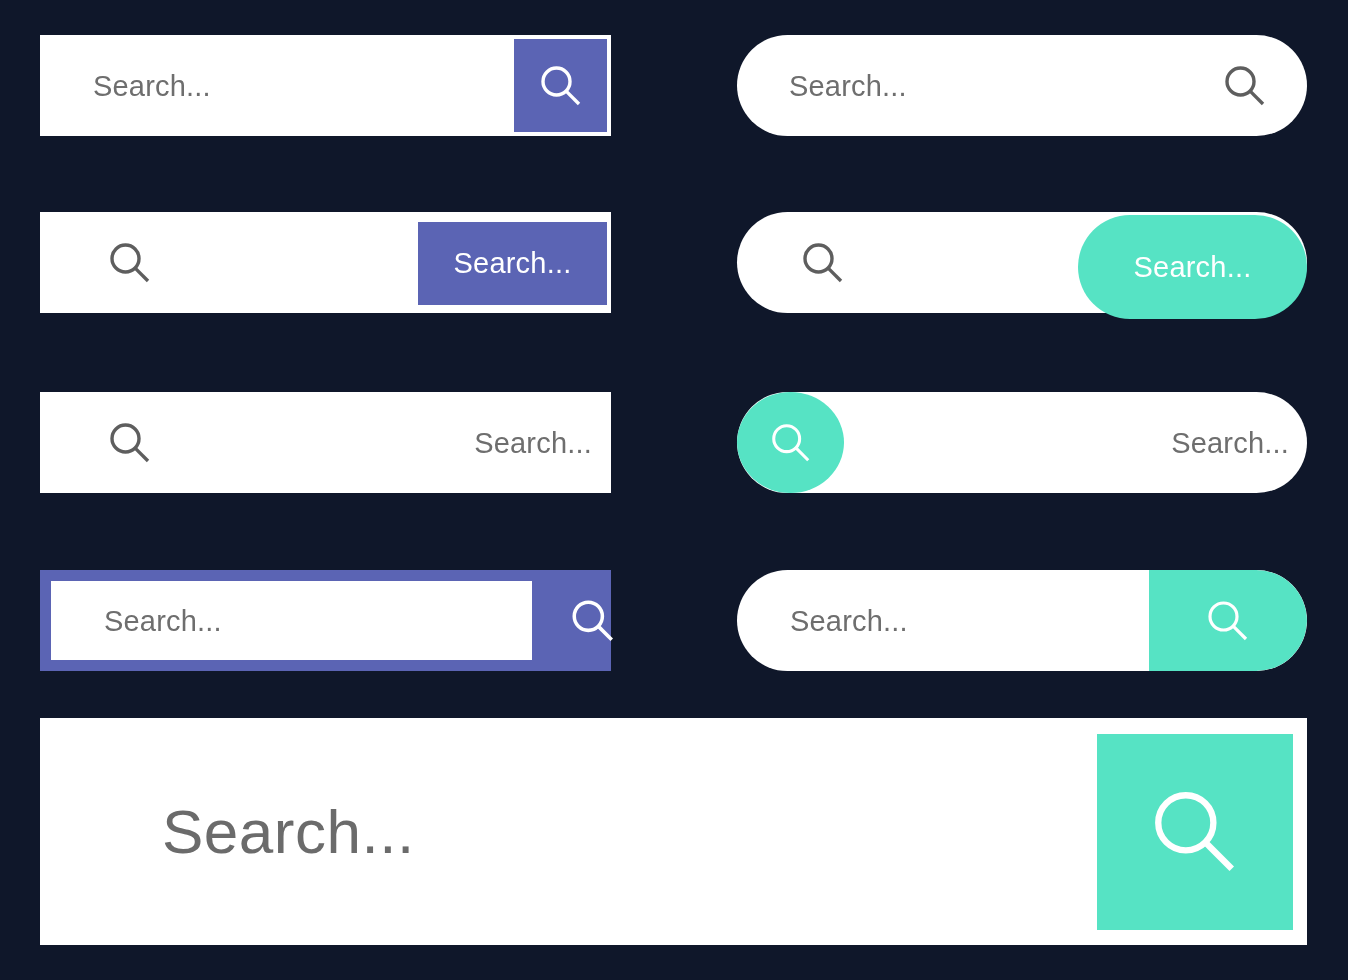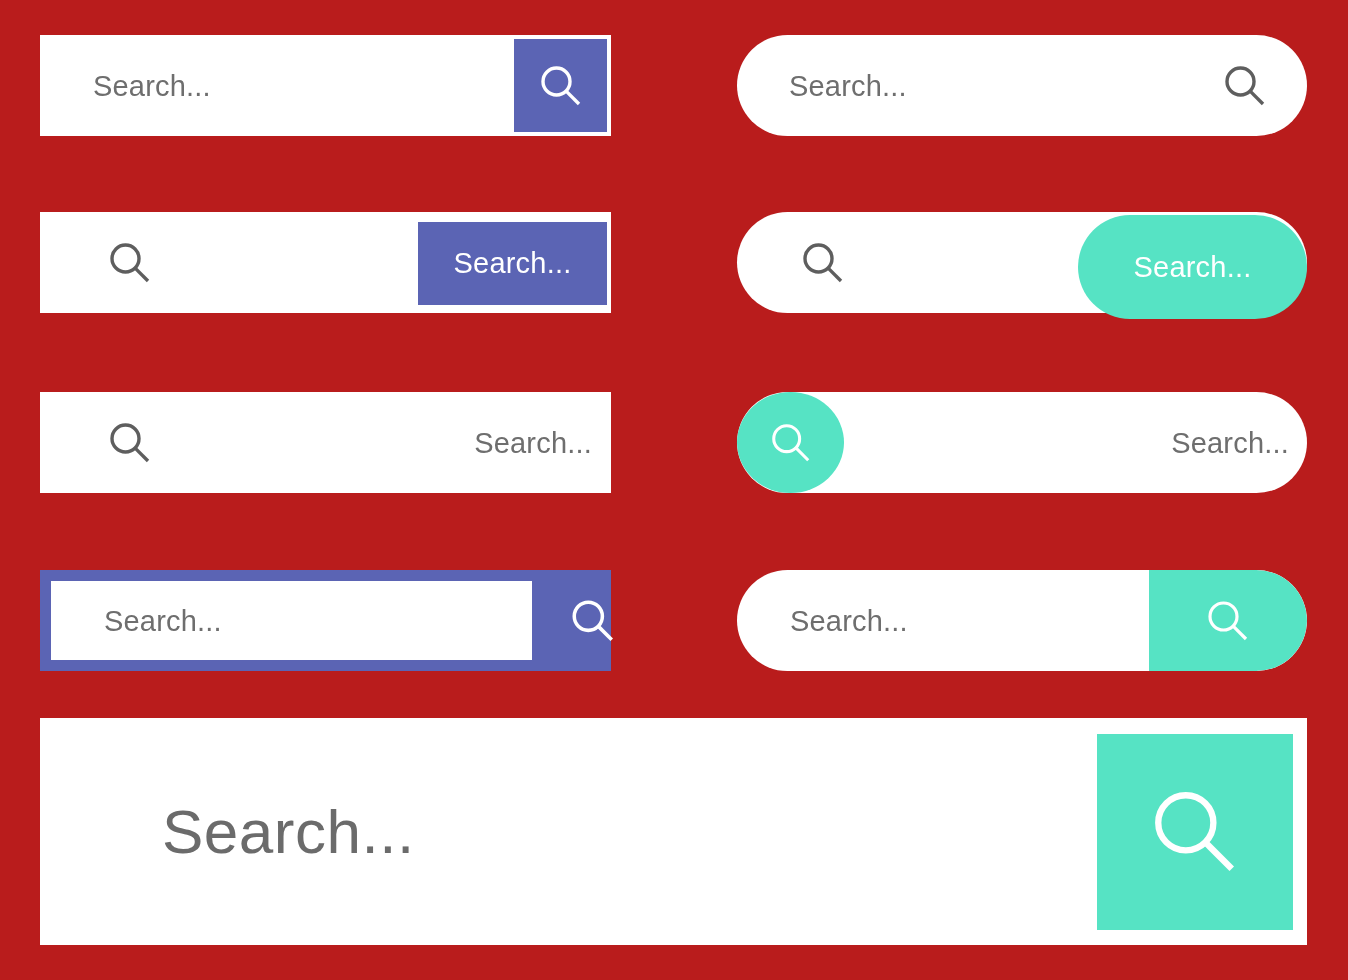--- a/index.html
+++ b/index.html
@@ -12,21 +12,21 @@
     height: 980px;
     background: #e8e8e8;
     font-family: "Liberation Sans", sans-serif;
     overflow: hidden;
     position: relative;
   }
   .canvas {
     position: relative;
     width: 1348px;
     height: 980px;
-    background: #b91c1c;
+    background: #0f172a;
   }
 
   
   .bar {
     position: absolute;
     background: #ffffff;
     box-sizing: border-box;
   }
   .bar.sq   { border-radius: 0; }
   .bar.pill { border-radius: 999px; }

